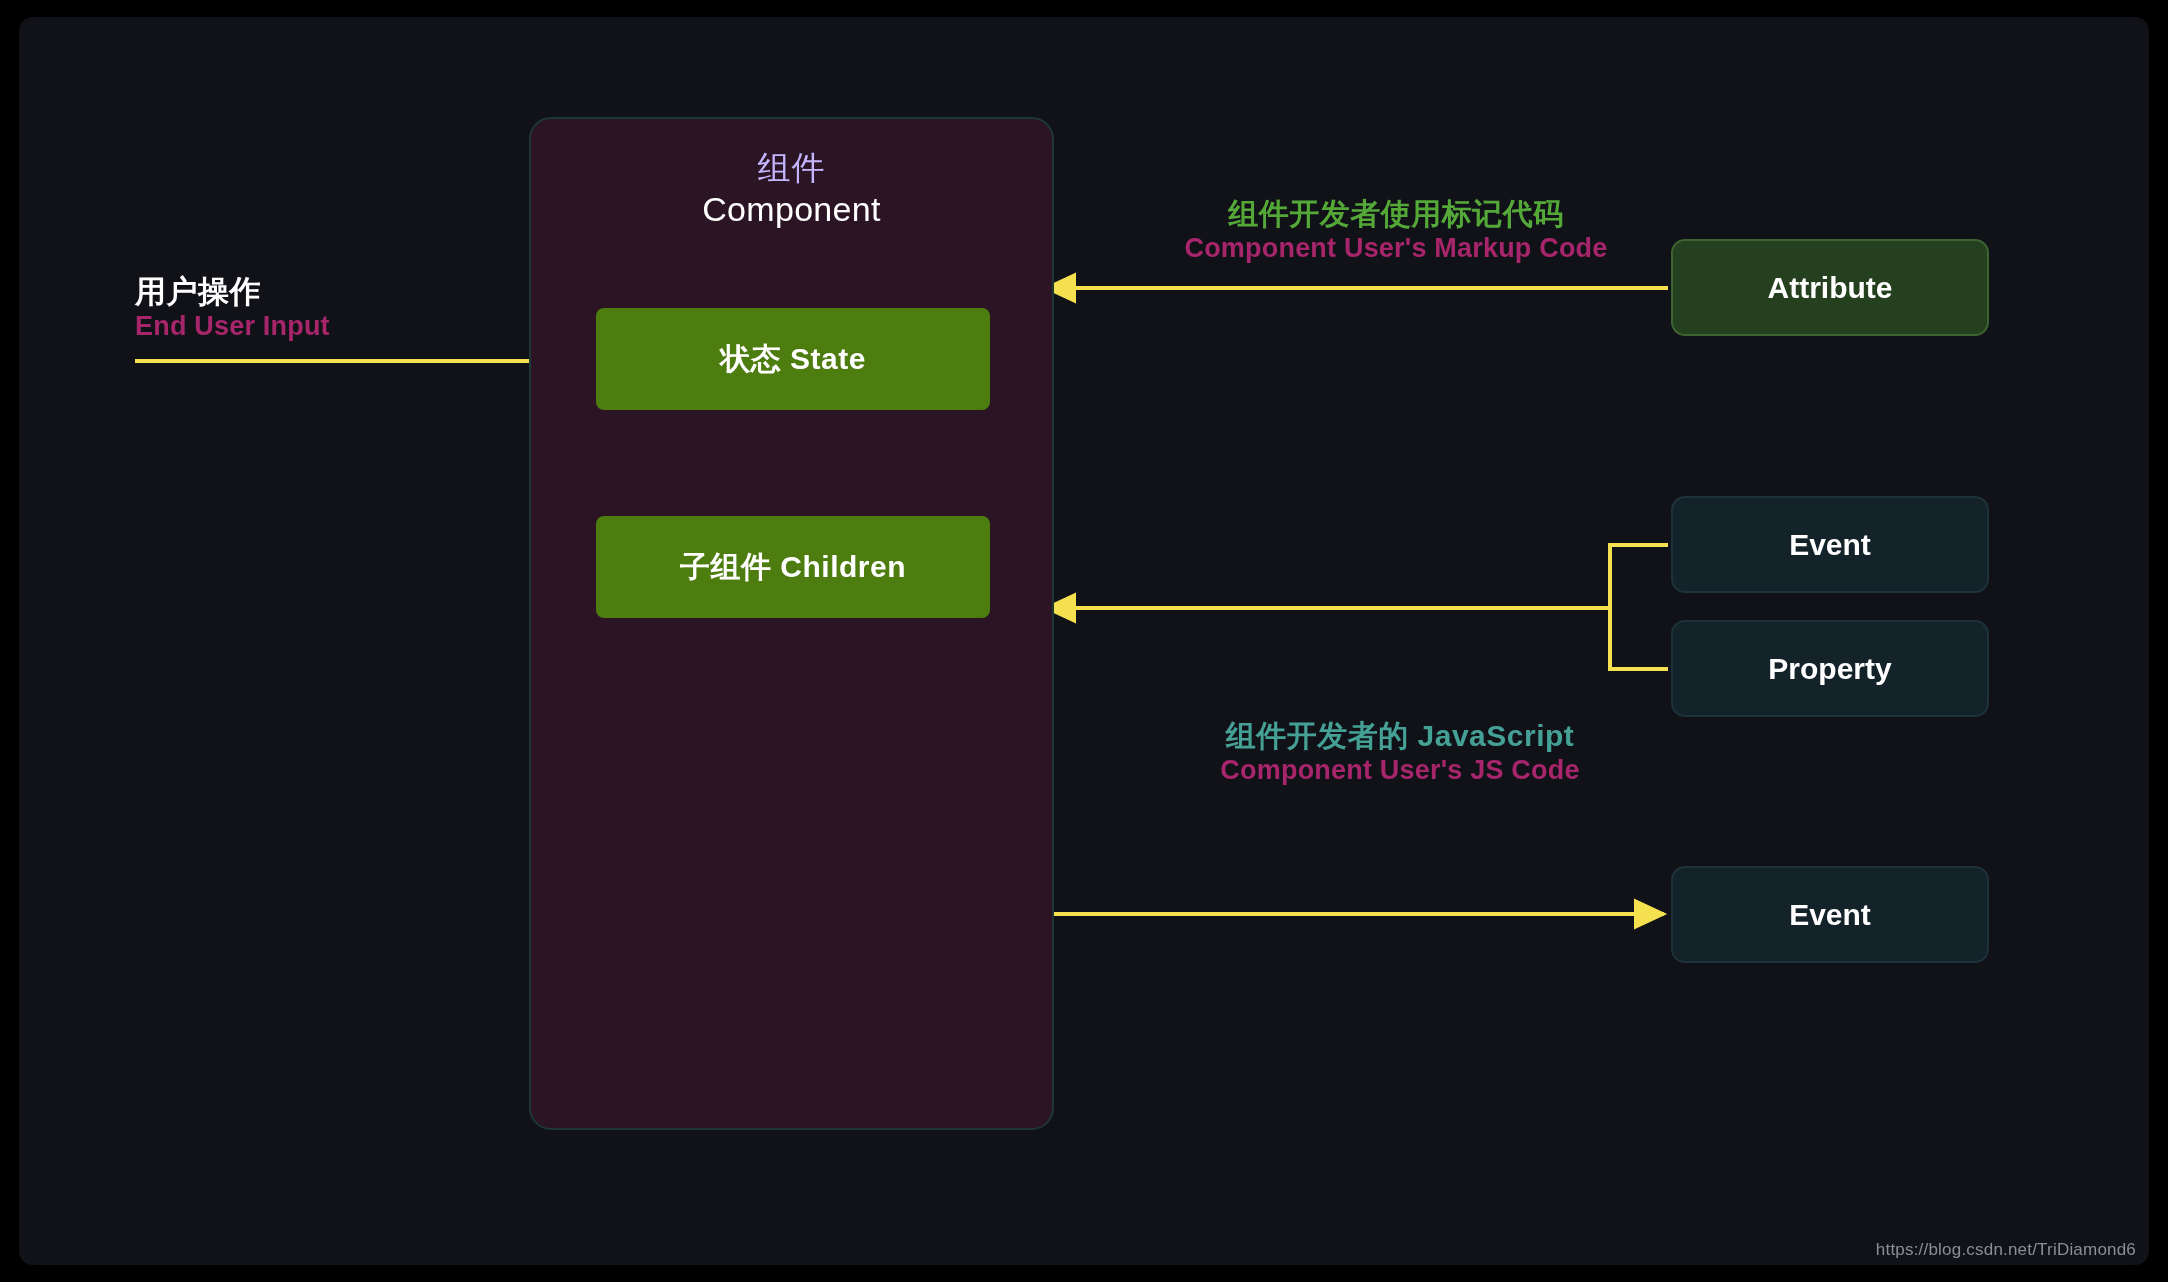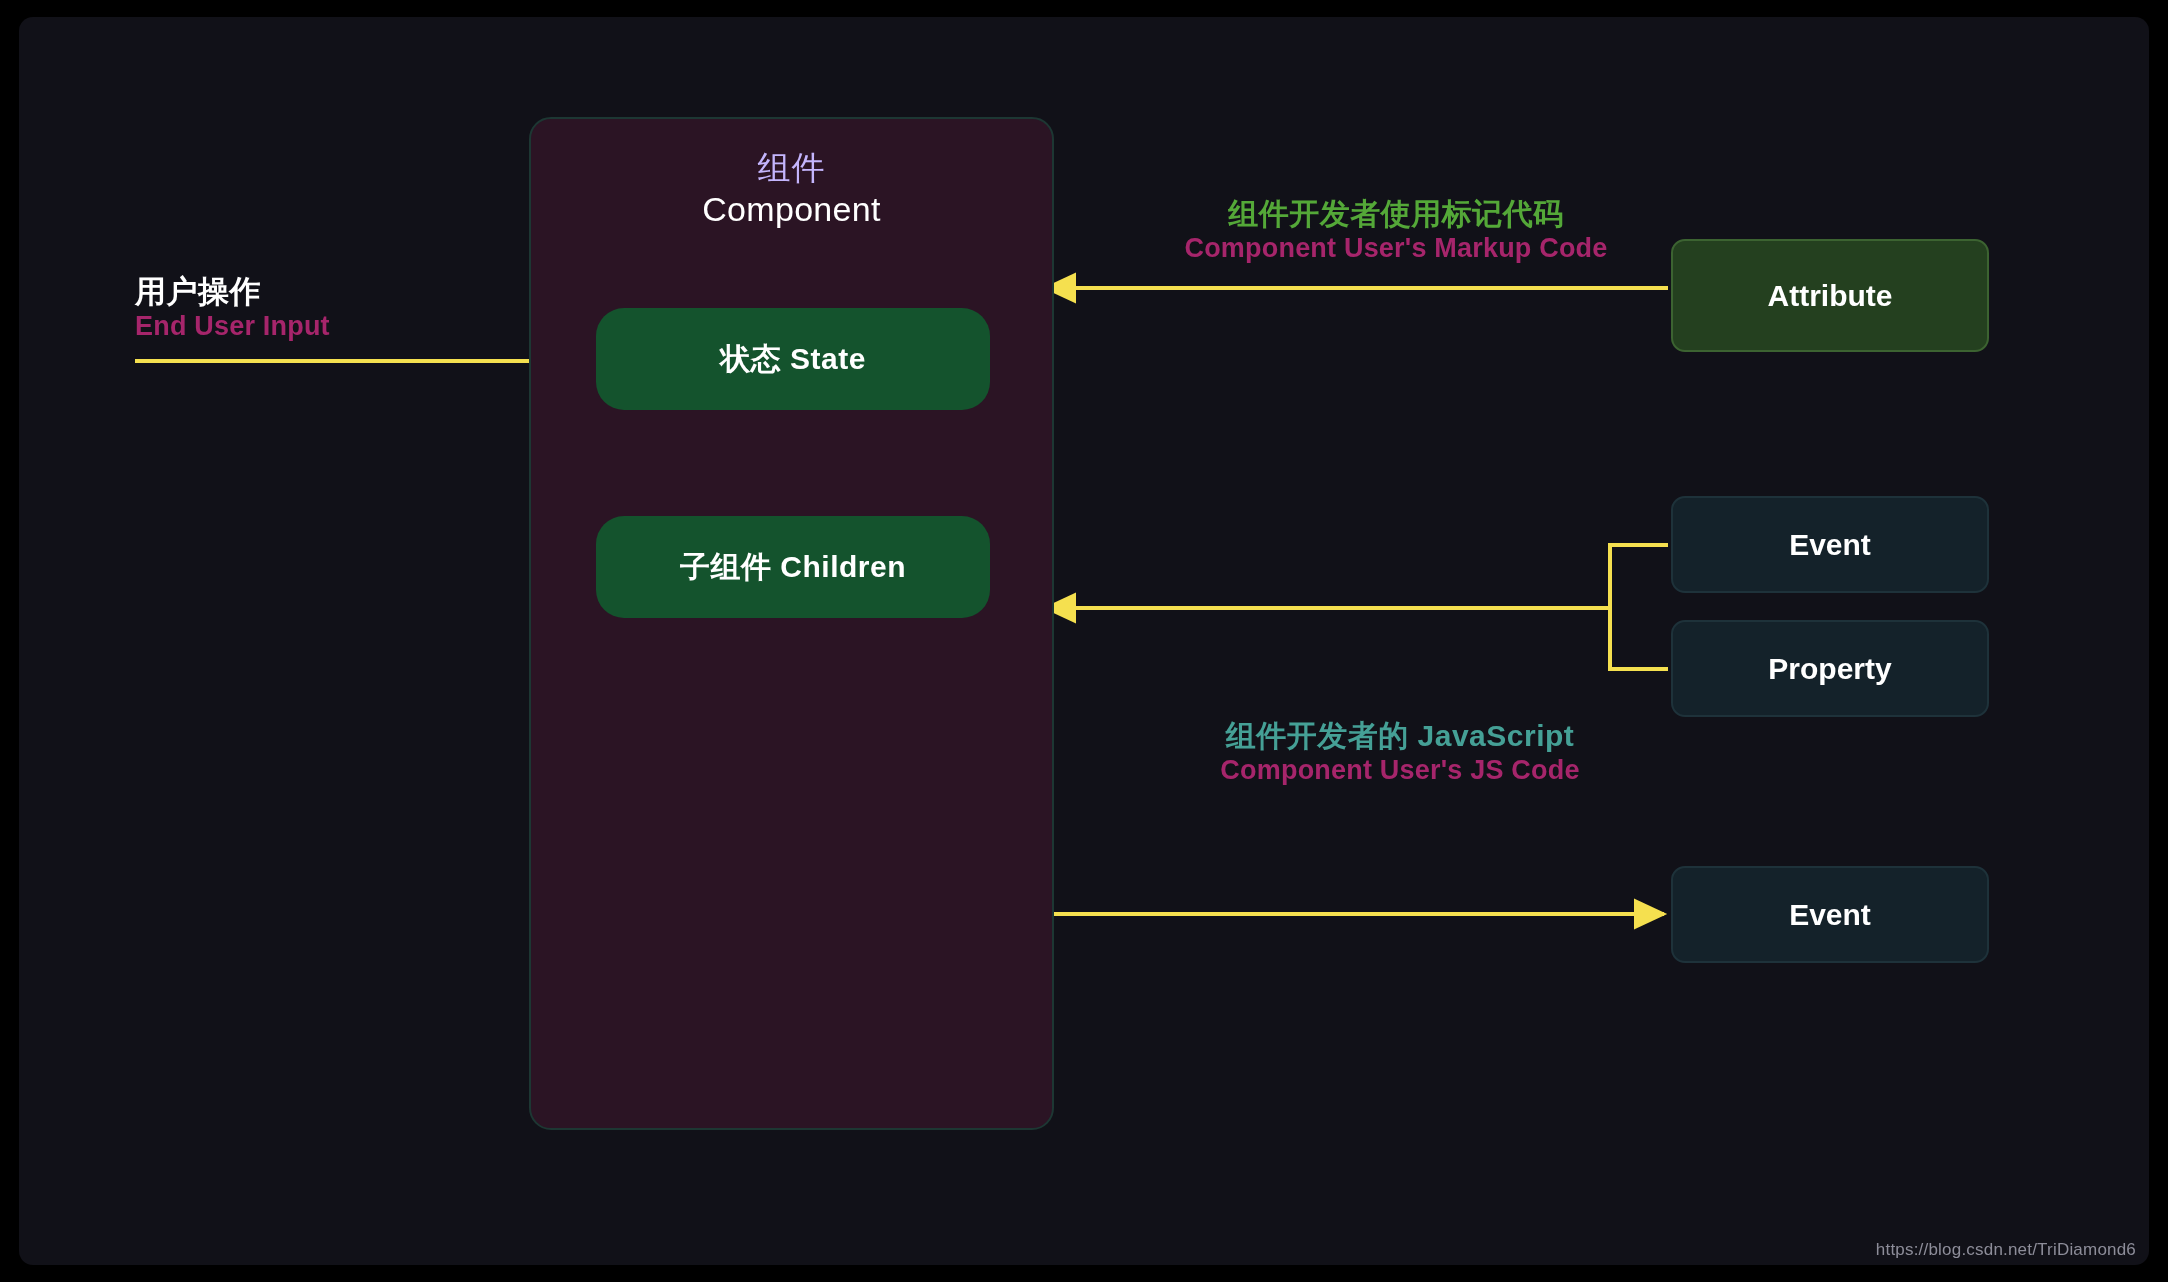--- a/index.html
+++ b/index.html
@@ -75,22 +75,22 @@
   #component-box .title-en {
     color: #ffffff;
     font-size: 34px;
     font-weight: 400;
     line-height: 1.25;
     letter-spacing: 0.3px;
   }
 
   
   .navy {
-    background: #14532d;
-    border-radius: 28px;
+    background: #4d7c0f;
+    border-radius: 8px;
     color: #ffffff;
     font-size: 30px;
     font-weight: 700;
     letter-spacing: 0.5px;
   }
   #state-box {
     left: 596px;
     top: 308px;
     width: 394px;
     height: 102px;
@@ -100,21 +100,21 @@
     top: 516px;
     width: 394px;
     height: 102px;
   }
 
   
   #attribute-box {
     left: 1671px;
     top: 239px;
     width: 318px;
-    height: 113px;
+    height: 97px;
     background: #24401f;
     border: 2px solid #3c6331;
     border-radius: 14px;
     color: #ffffff;
     font-size: 30px;
     font-weight: 700;
   }
   .teal-node {
     background: #14222a;
     border: 2px solid #1e323a;

